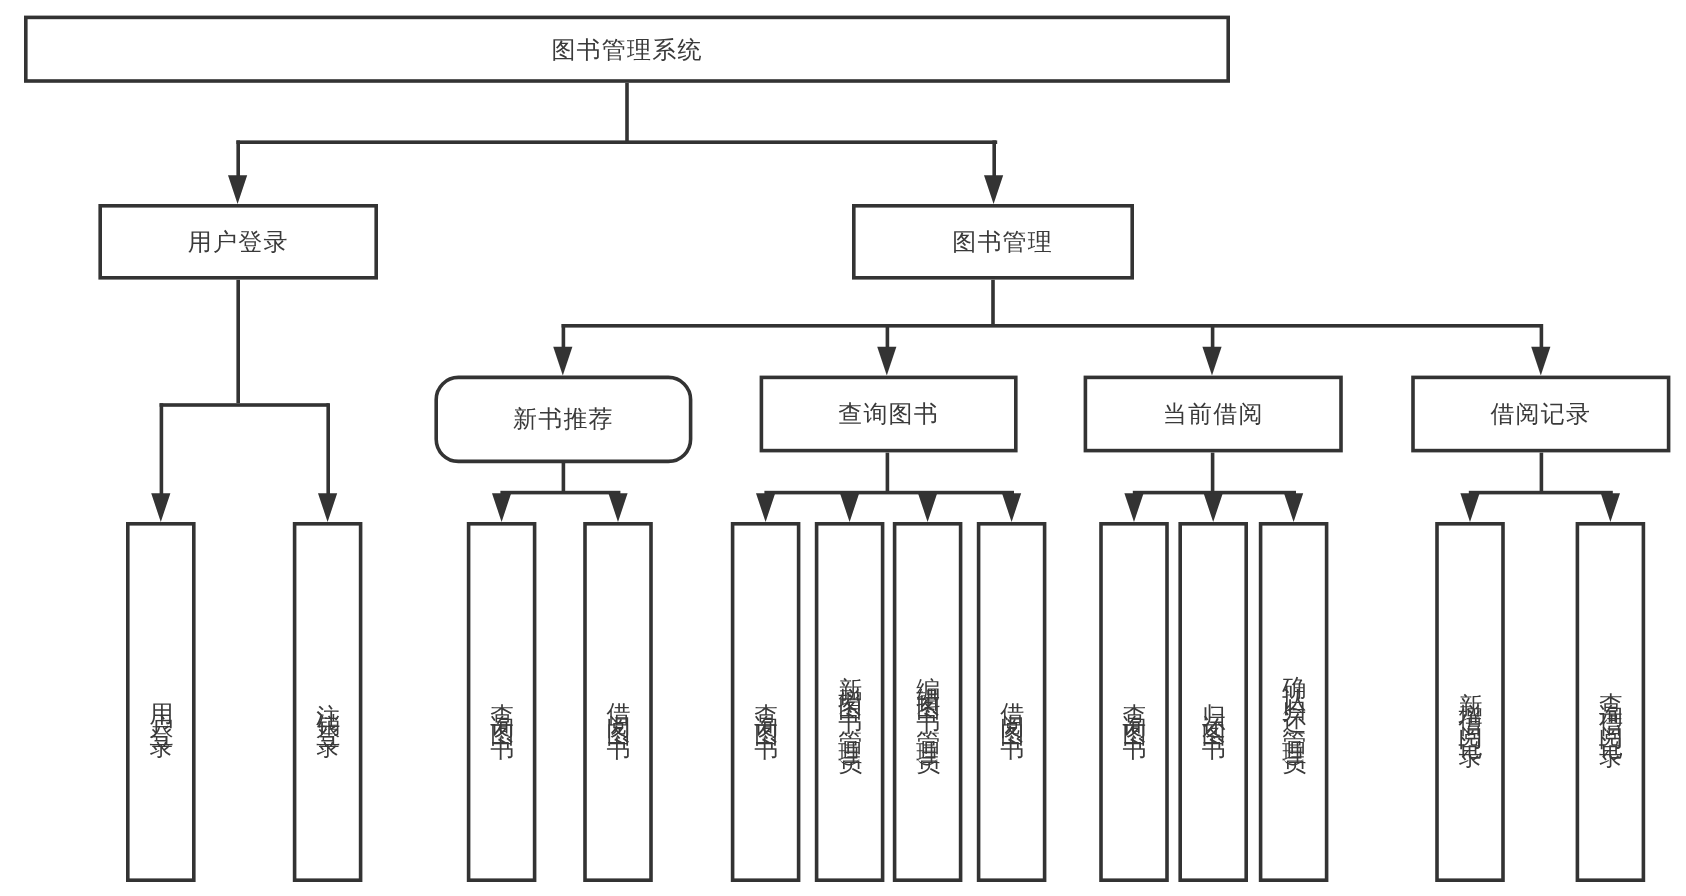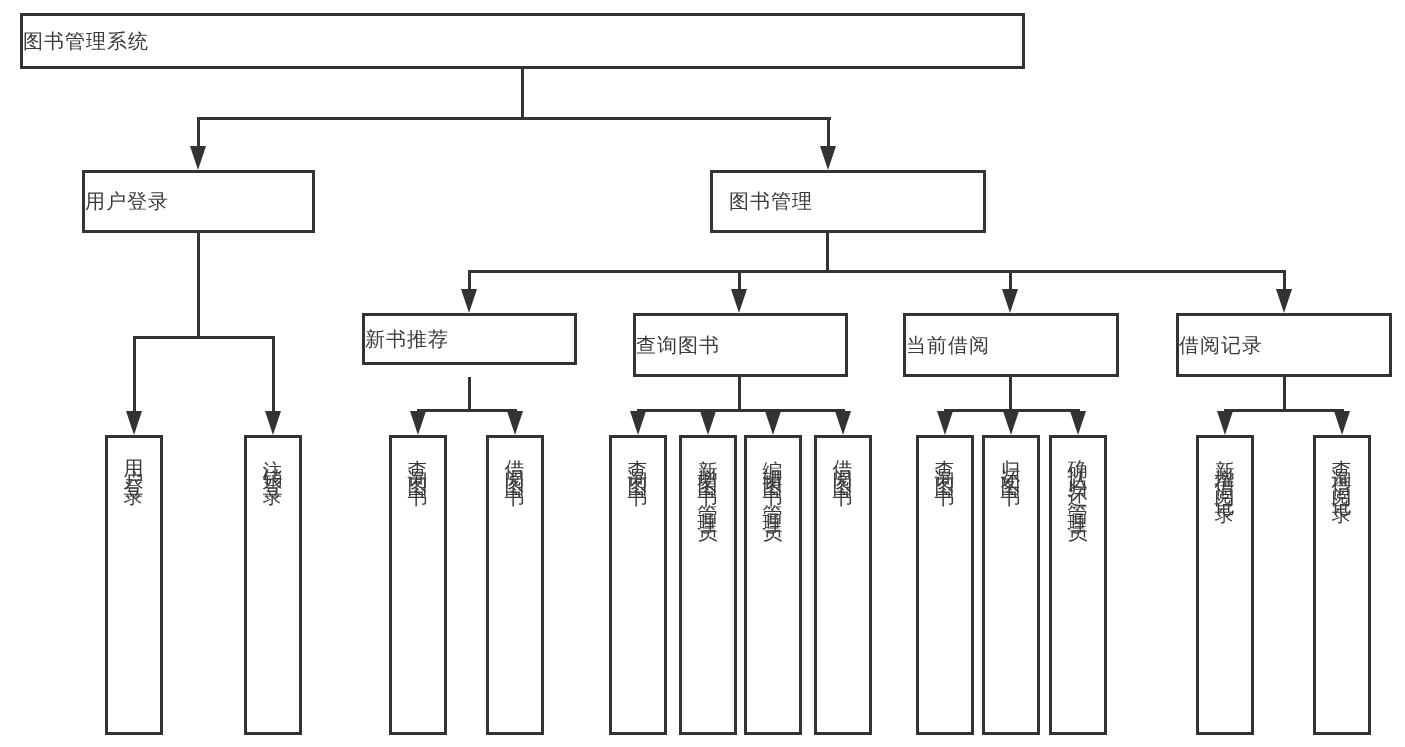--- a/index.html
+++ b/index.html
@@ -13,21 +13,21 @@
     width: 1405px; height: 747px;
     background: #ffffff;
     overflow: hidden;
   }
   .box {
     position: absolute;
     background: #ffffff;
     border: 3px solid #333333;
     display: flex;
     align-items: center;
-    justify-content: flex-start;
+    justify-content: center;
     color: #3a3a3a;
     font-size: 20px;
     letter-spacing: 1px;
     z-index: 2;
   }
   .vbox {
     writing-mode: vertical-rl;
     text-orientation: mixed;
     letter-spacing: 9px;
     line-height: 1;
@@ -67,21 +67,21 @@
   <div class="vline" style="left:521px; top:67px;  height:52px;"></div>
   <div class="hline" style="left:197px; top:117px; width:634px;"></div>
   <div class="vline" style="left:197px; top:117px; height:32px;"></div>
   <div class="arrow" style="left:198px; top:146px;"></div>
   <div class="vline" style="left:827px; top:117px; height:32px;"></div>
   <div class="arrow" style="left:828px; top:146px;"></div>
 
   <div class="box" style="left:82px; top:170px; width:233px; height:63px;">
     <span>用户登录</span>
   </div>
-  <div class="box" style="left:710px; top:170px; width:276px; height:63px;padding-left:16px;">
+  <div class="box" style="left:710px; top:170px; width:235px; height:63px;padding-left:16px;">
     <span>图书管理</span>
   </div>
 
   <div class="vline" style="left:197px; top:233px; height:103px;"></div>
   <div class="hline" style="left:133px; top:336px; width:141px;"></div>
   <div class="vline" style="left:133px; top:336px; height:78px;"></div>
   <div class="arrow" style="left:134px; top:411px;"></div>
   <div class="vline" style="left:272px; top:336px; height:78px;"></div>
   <div class="arrow" style="left:273px; top:411px;"></div>
 
@@ -89,21 +89,21 @@
   <div class="hline" style="left:468px; top:270px; width:817px;"></div>
   <div class="vline" style="left:468px;  top:270px; height:21px;"></div>
   <div class="arrow" style="left:469px;  top:289px;"></div>
   <div class="vline" style="left:738px;  top:270px; height:21px;"></div>
   <div class="arrow" style="left:739px;  top:289px;"></div>
   <div class="vline" style="left:1009px; top:270px; height:21px;"></div>
   <div class="arrow" style="left:1010px; top:289px;"></div>
   <div class="vline" style="left:1283px; top:270px; height:21px;"></div>
   <div class="arrow" style="left:1284px; top:289px;"></div>
 
-  <div class="box" style="left:362px; top:313px; width:215px; height:52px;">
+  <div class="box" style="left:362px; top:313px; width:215px; height:73px;border-radius:20px;">
     <span>新书推荐</span>
   </div>
   <div class="box" style="left:633px; top:313px; width:215px; height:64px;">
     <span>查询图书</span>
   </div>
   <div class="box" style="left:1176px; top:313px; width:216px; height:64px;">
     <span>借阅记录</span>
   </div>
   <div class="box" style="left:903px; top:313px; width:216px; height:64px;">
     <span>当前借阅</span>

